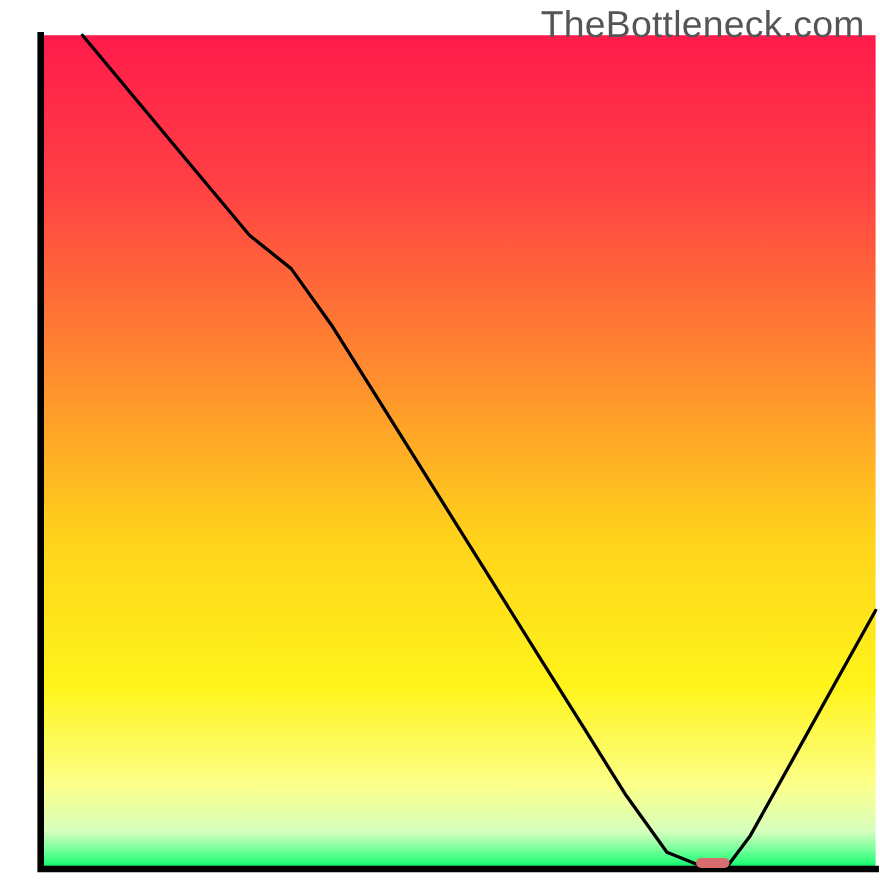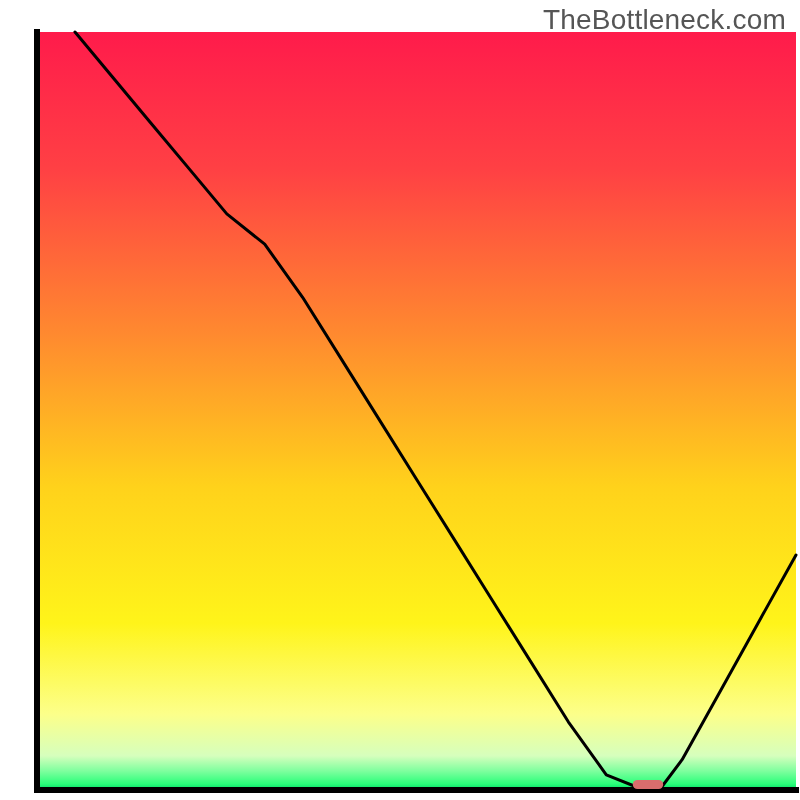--- a/index.html
+++ b/index.html
@@ -13,21 +13,21 @@
   }
   .wrap {
     position: relative;
     width: 800px;
     height: 800px;
   }
   .watermark {
     position: absolute;
     top: 4px;
     right: 14px;
-    font-size: 28px;
+    font-size: 34px;
     font-weight: 500;
     color: #555;
     letter-spacing: 0.2px;
     z-index: 10;
     user-select: none;
   }
   svg {
     position: absolute;
     top: 0;
     left: 0;

